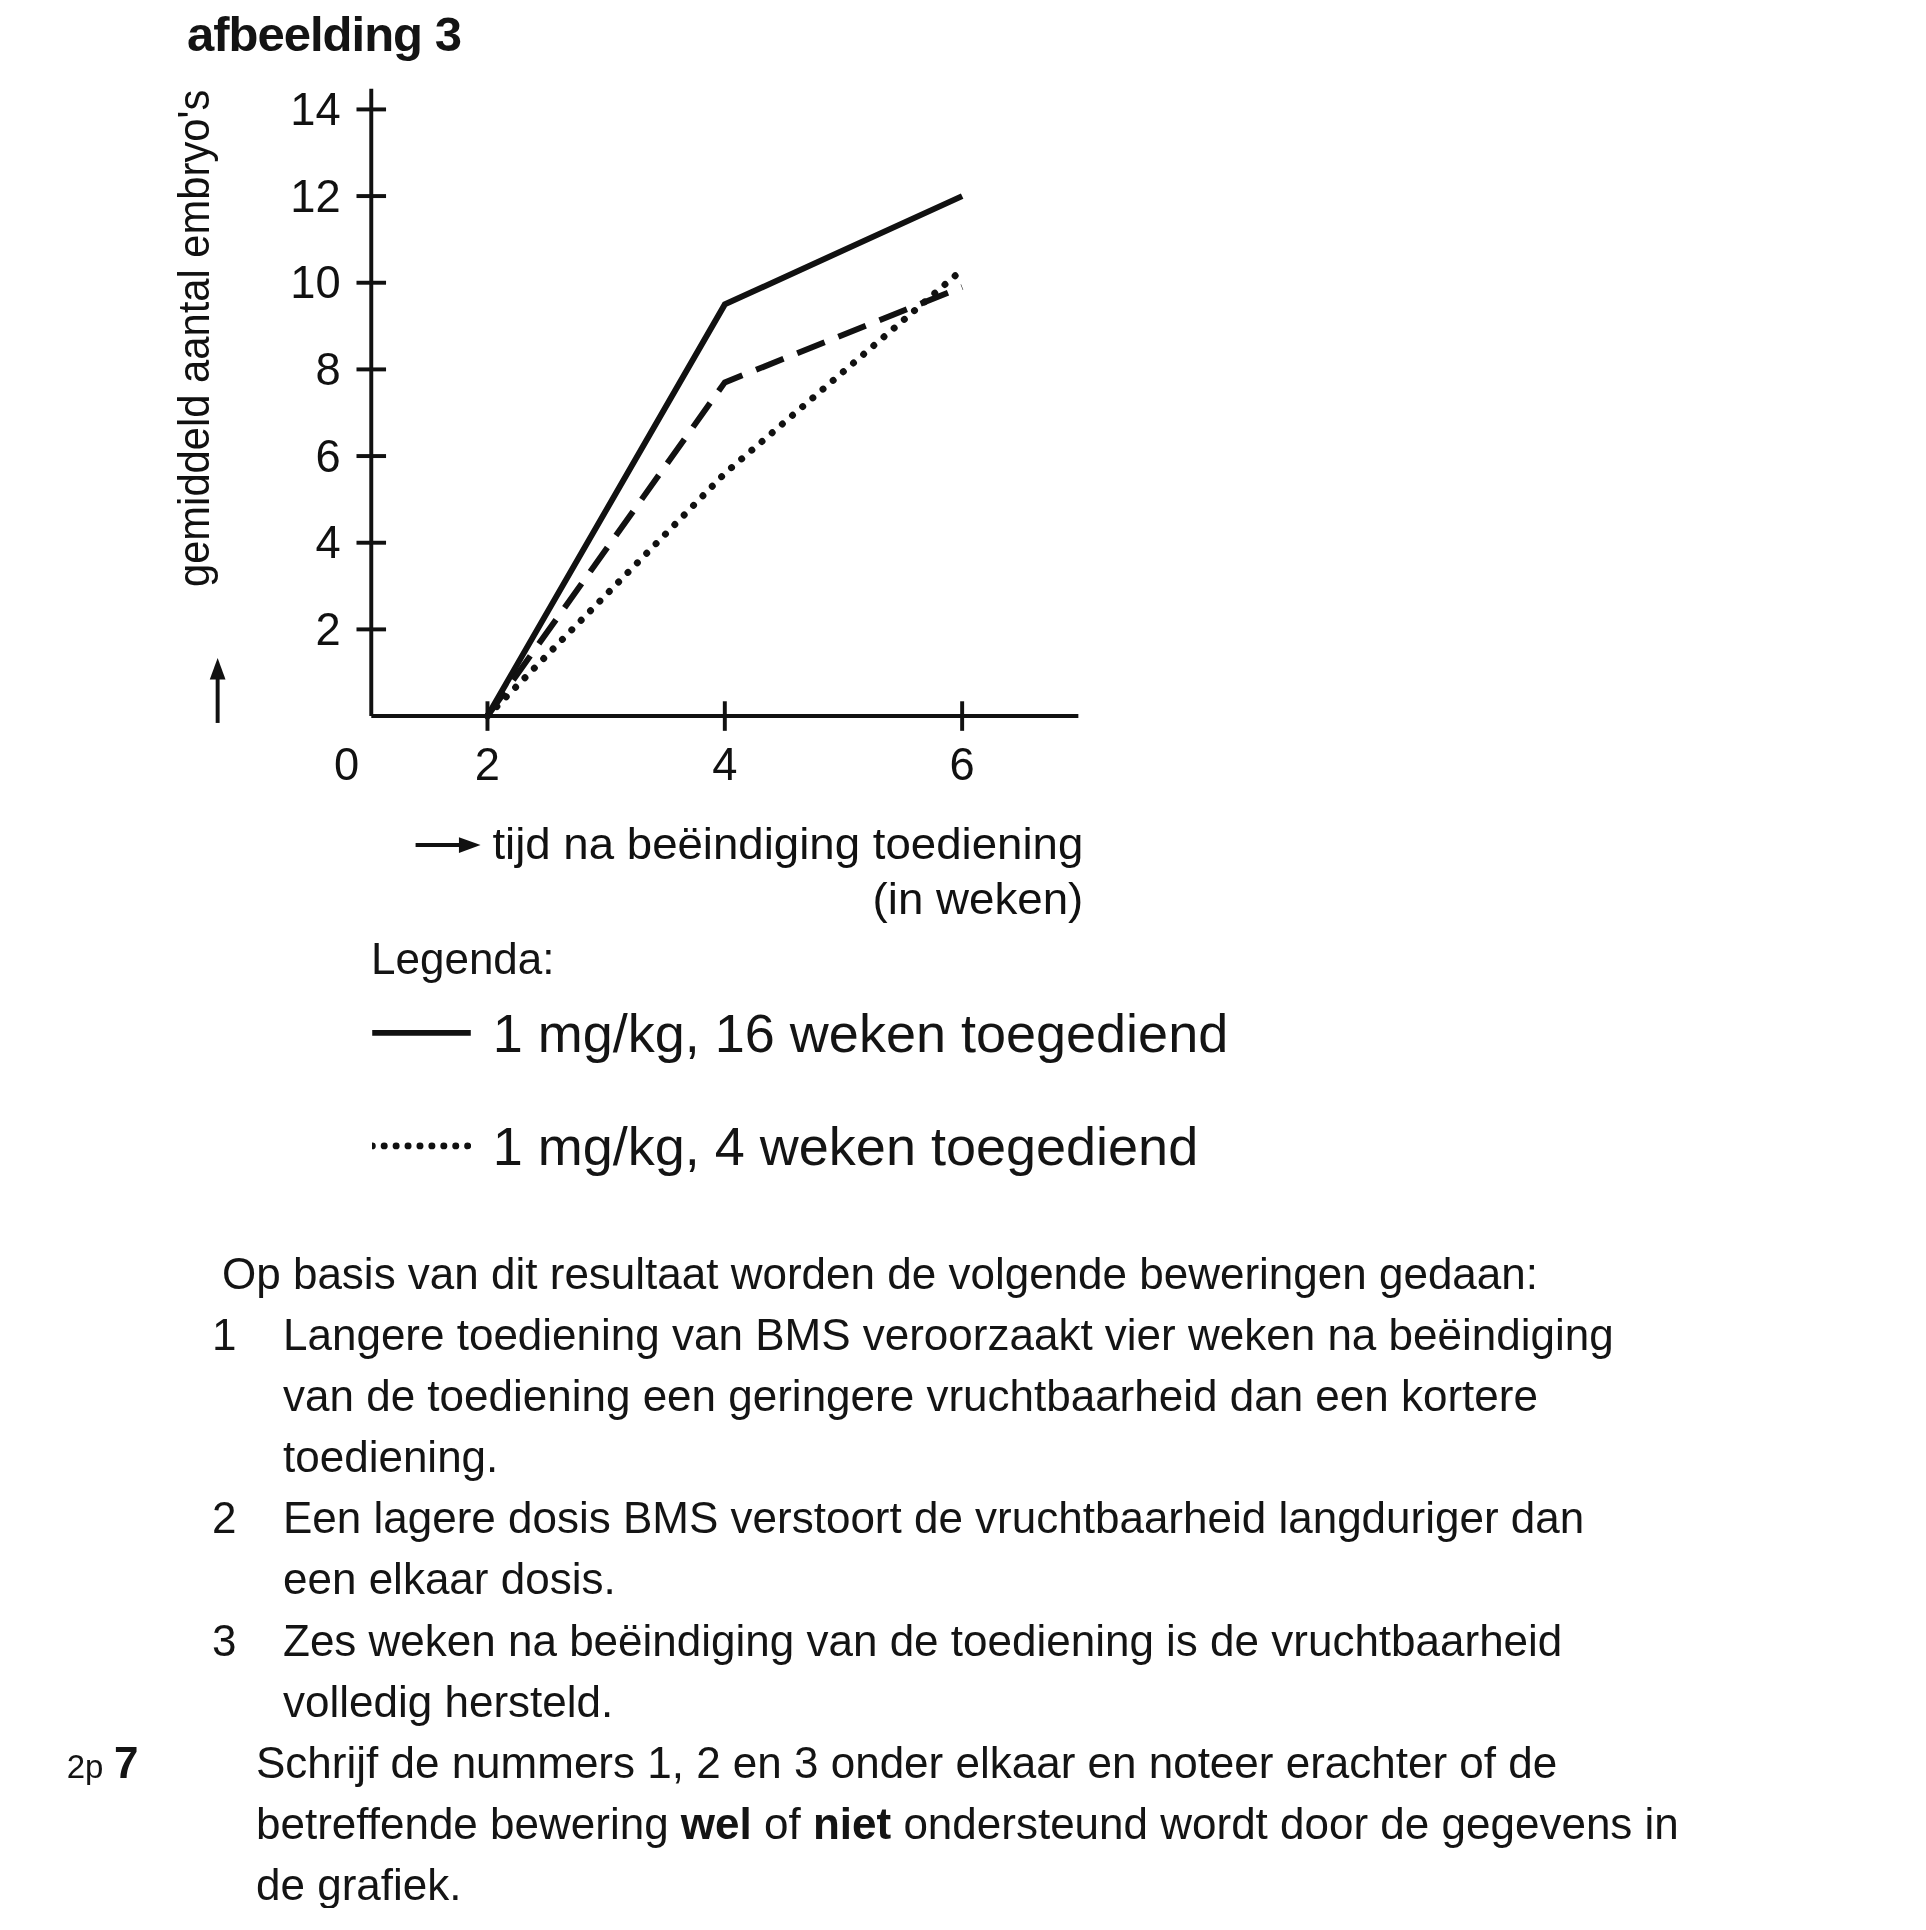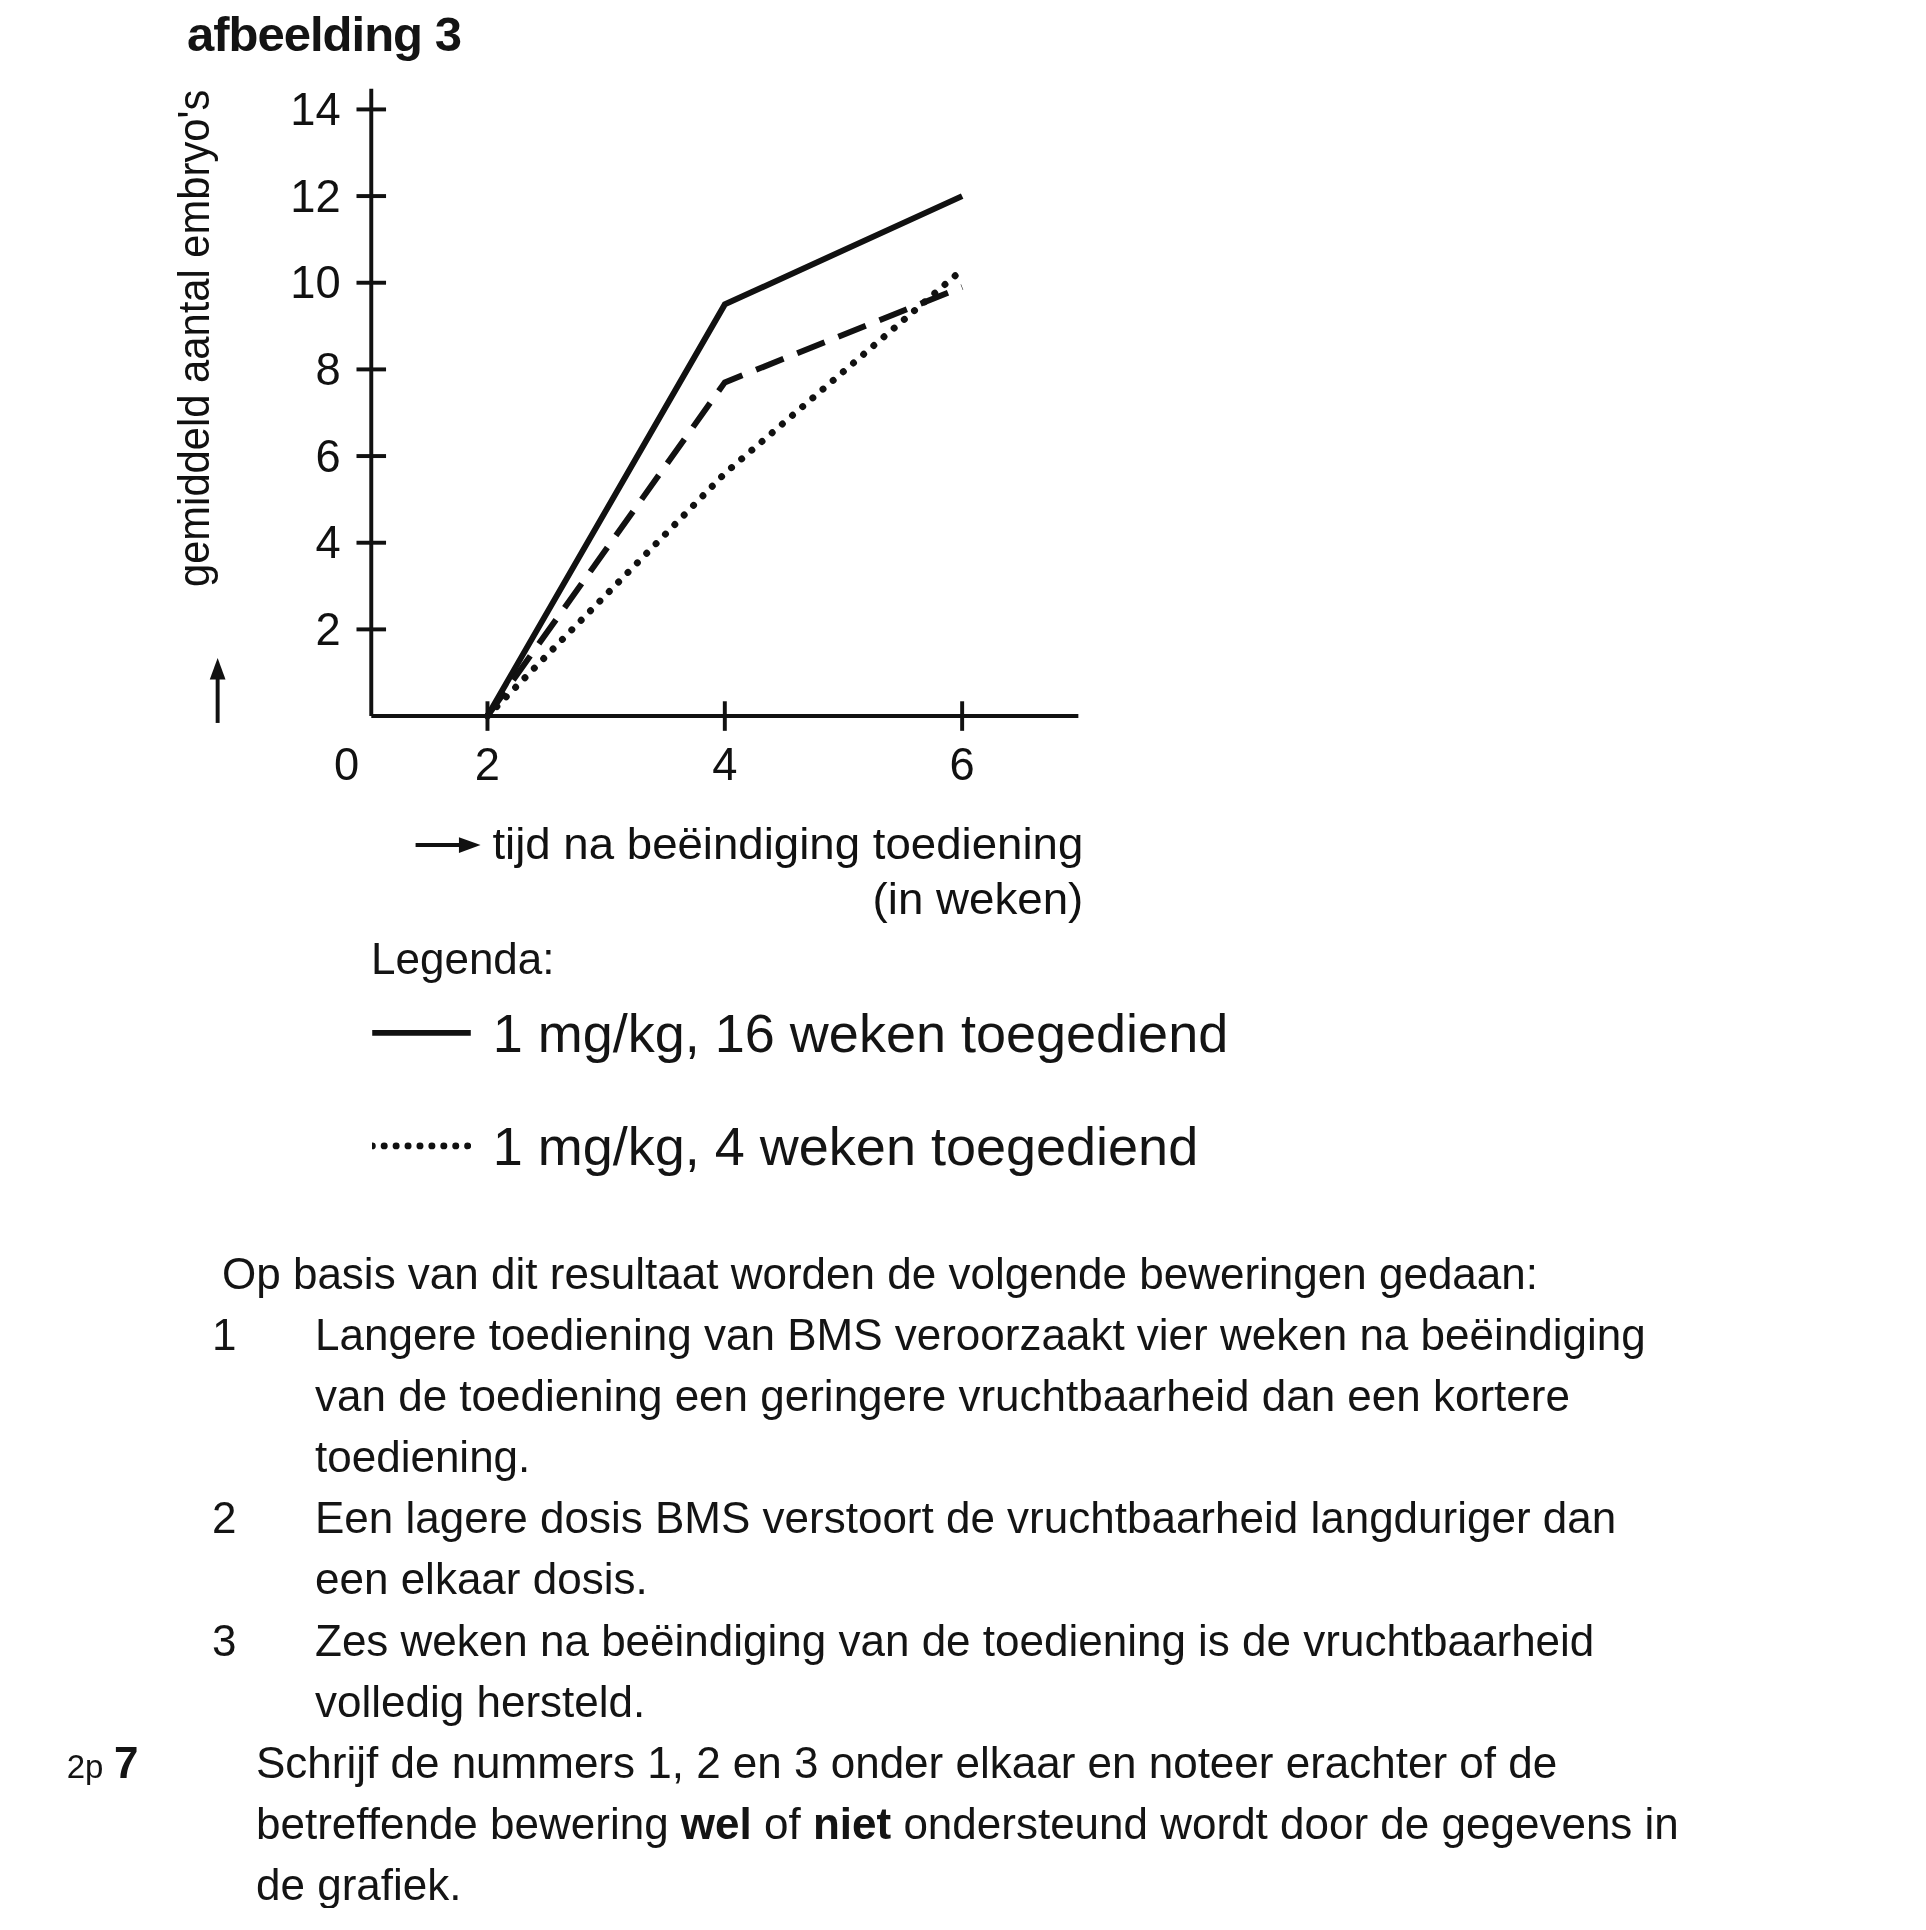--- a/index.html
+++ b/index.html
@@ -33,21 +33,21 @@
   }
   .legend-row svg{display:block;}
   .legend-label{margin-left:21.7px;font-size:54px;white-space:nowrap;}
   .sw-solid{stroke:#111;stroke-width:6;}
   .sw-dashed{stroke:#111;stroke-width:6;stroke-dasharray:20 11;}
   .sw-dotted{stroke:#111;stroke-width:7;stroke-dasharray:0.1 12;stroke-linecap:round;}
   .bodytext{font-size:44px;line-height:61px;}
   #intro{left:212px;top:1243px;white-space:nowrap;margin-left:10px;}
   .statement{left:212px;display:flex;}
   .statement .num{width:71px;flex:none;}
-  .statement .stext{white-space:pre-line;margin-left:32px;}
+  .statement .stext{white-space:pre-line;}
   #question{left:0;top:1732px;width:1927px;}
   #q-points{position:absolute;left:19.7px;top:17.7px;font-size:33px;line-height:33px;margin-left:47px;}
   #q-number{position:absolute;left:114px;top:0;font-weight:bold;}
   #q-text{position:absolute;left:212px;top:0;white-space:pre-line;margin-left:44px;}
   #q-text b{font-weight:bold;}
 </style>
 </head>
 <body>
 
 <div id="page">

